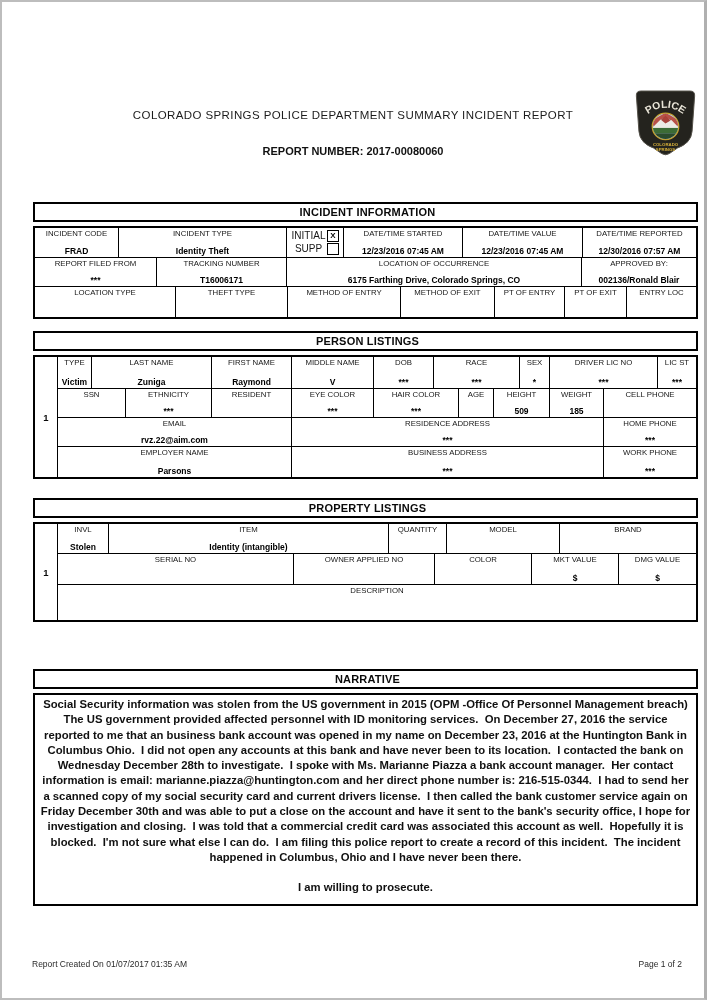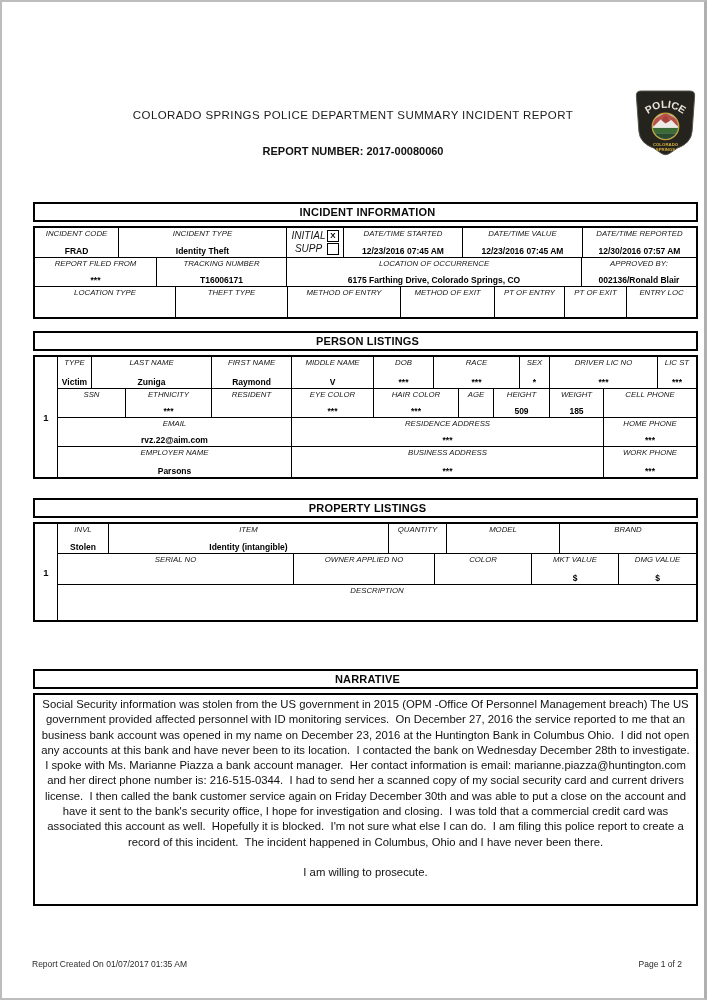--- a/index.html
+++ b/index.html
@@ -20,30 +20,30 @@
   .with-num { display:flex; }
   .num-col { width:23px; border-right:1px solid #000; display:flex; align-items:center;
              justify-content:center; font-weight:bold; font-size:9.5px; }
   .tbl-body { flex:1; }
   .row { display:flex; }
   .row + .row { border-top:1px solid #000; }
   .cell { padding:1px 3px 1px 3px; display:flex; flex-direction:column;
           justify-content:space-between; overflow:hidden; }
   .cell + .cell { border-left:1px solid #000; }
   .grow { flex:1; }
-  .lbl { font-size:7.8px; white-space:nowrap; color:#151515;font-style:italic; }
+  .lbl { font-size:7.8px; white-space:nowrap; color:#151515; }
   .val { font-size:8.5px; font-weight:bold; white-space:nowrap; color:#000; }
 
   .cb-grid { display:grid; grid-template-columns:1fr 13px; grid-template-rows:13px 13px;
              align-items:center; }
   .cb-grid .lbl { font-size:10px; }
   .cbox { width:12px; height:12px; border:1px solid #000; display:flex; align-items:center;
           justify-content:center; font-size:8px; font-weight:bold; }
 
-  .narr-box { border:2px solid #000; margin-top:4px; height:213px; padding:2px 5px; }
+  .narr-box { border:2px solid #000; margin-top:4px; height:213px; padding:2px 5px;font-weight:bold; }
   .narr-text { font-size:11.3px; line-height:15.3px; white-space:pre-wrap; color:#101010; }
   .closing { margin-top:15px; }
 
   .footer-left  { position:absolute; left:30px;  top:957px; font-size:8.5px; color:#2a2a2a; }
   .footer-right { position:absolute; right:22px; top:957px; font-size:8.5px; color:#2a2a2a; }
 </style>
 </head>
 <body>
 
 <div class="page">

